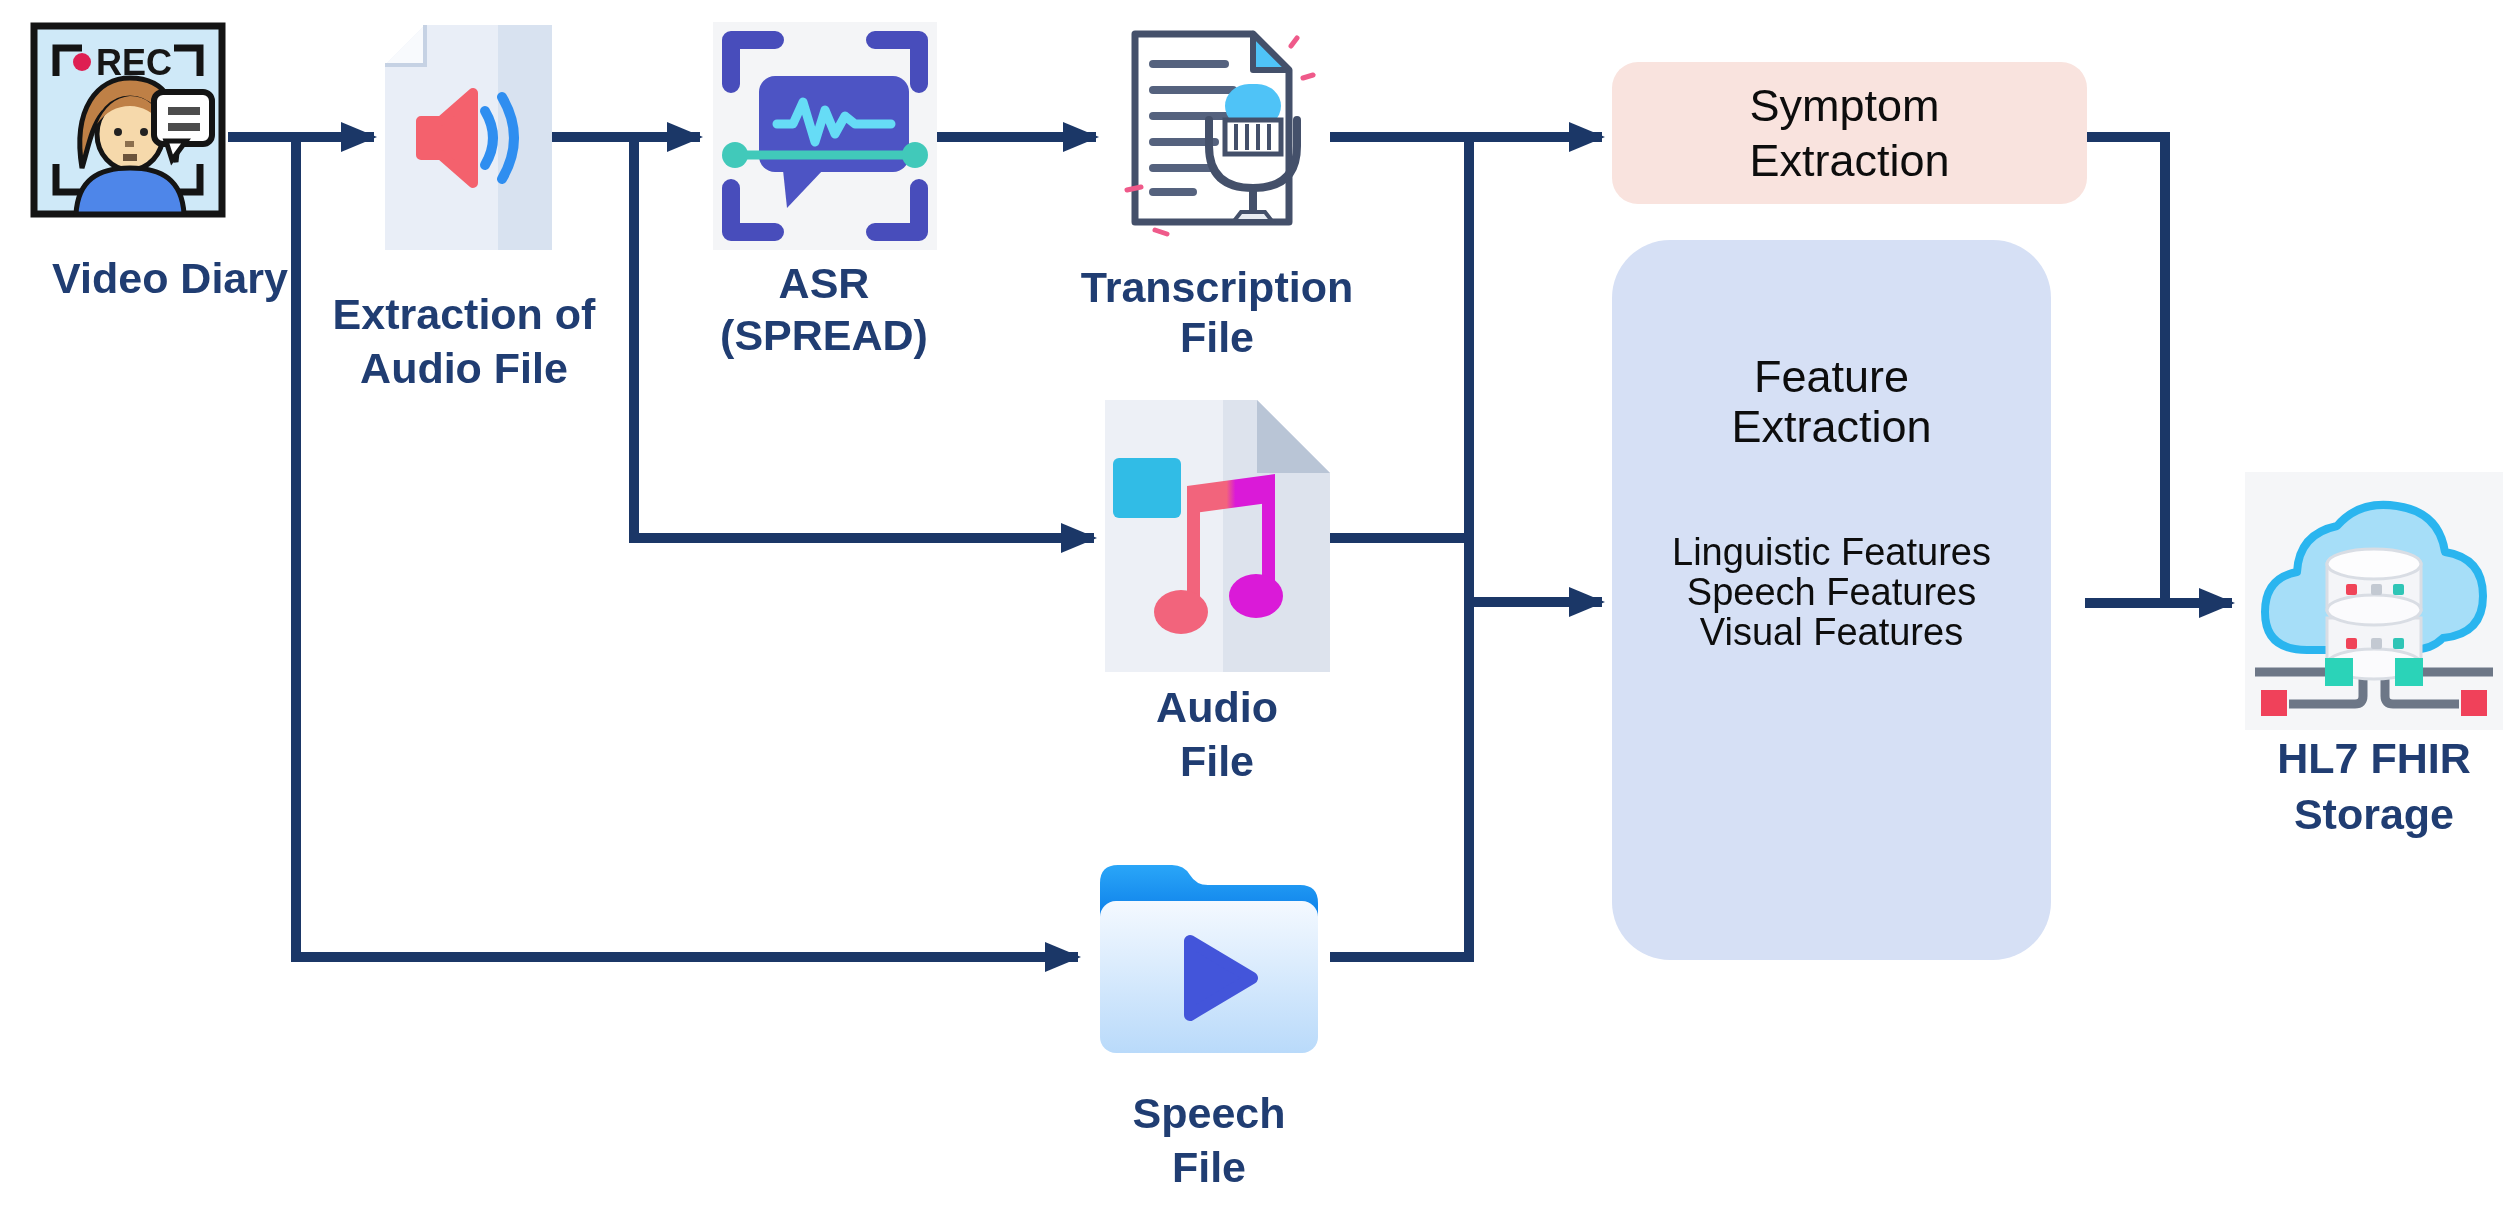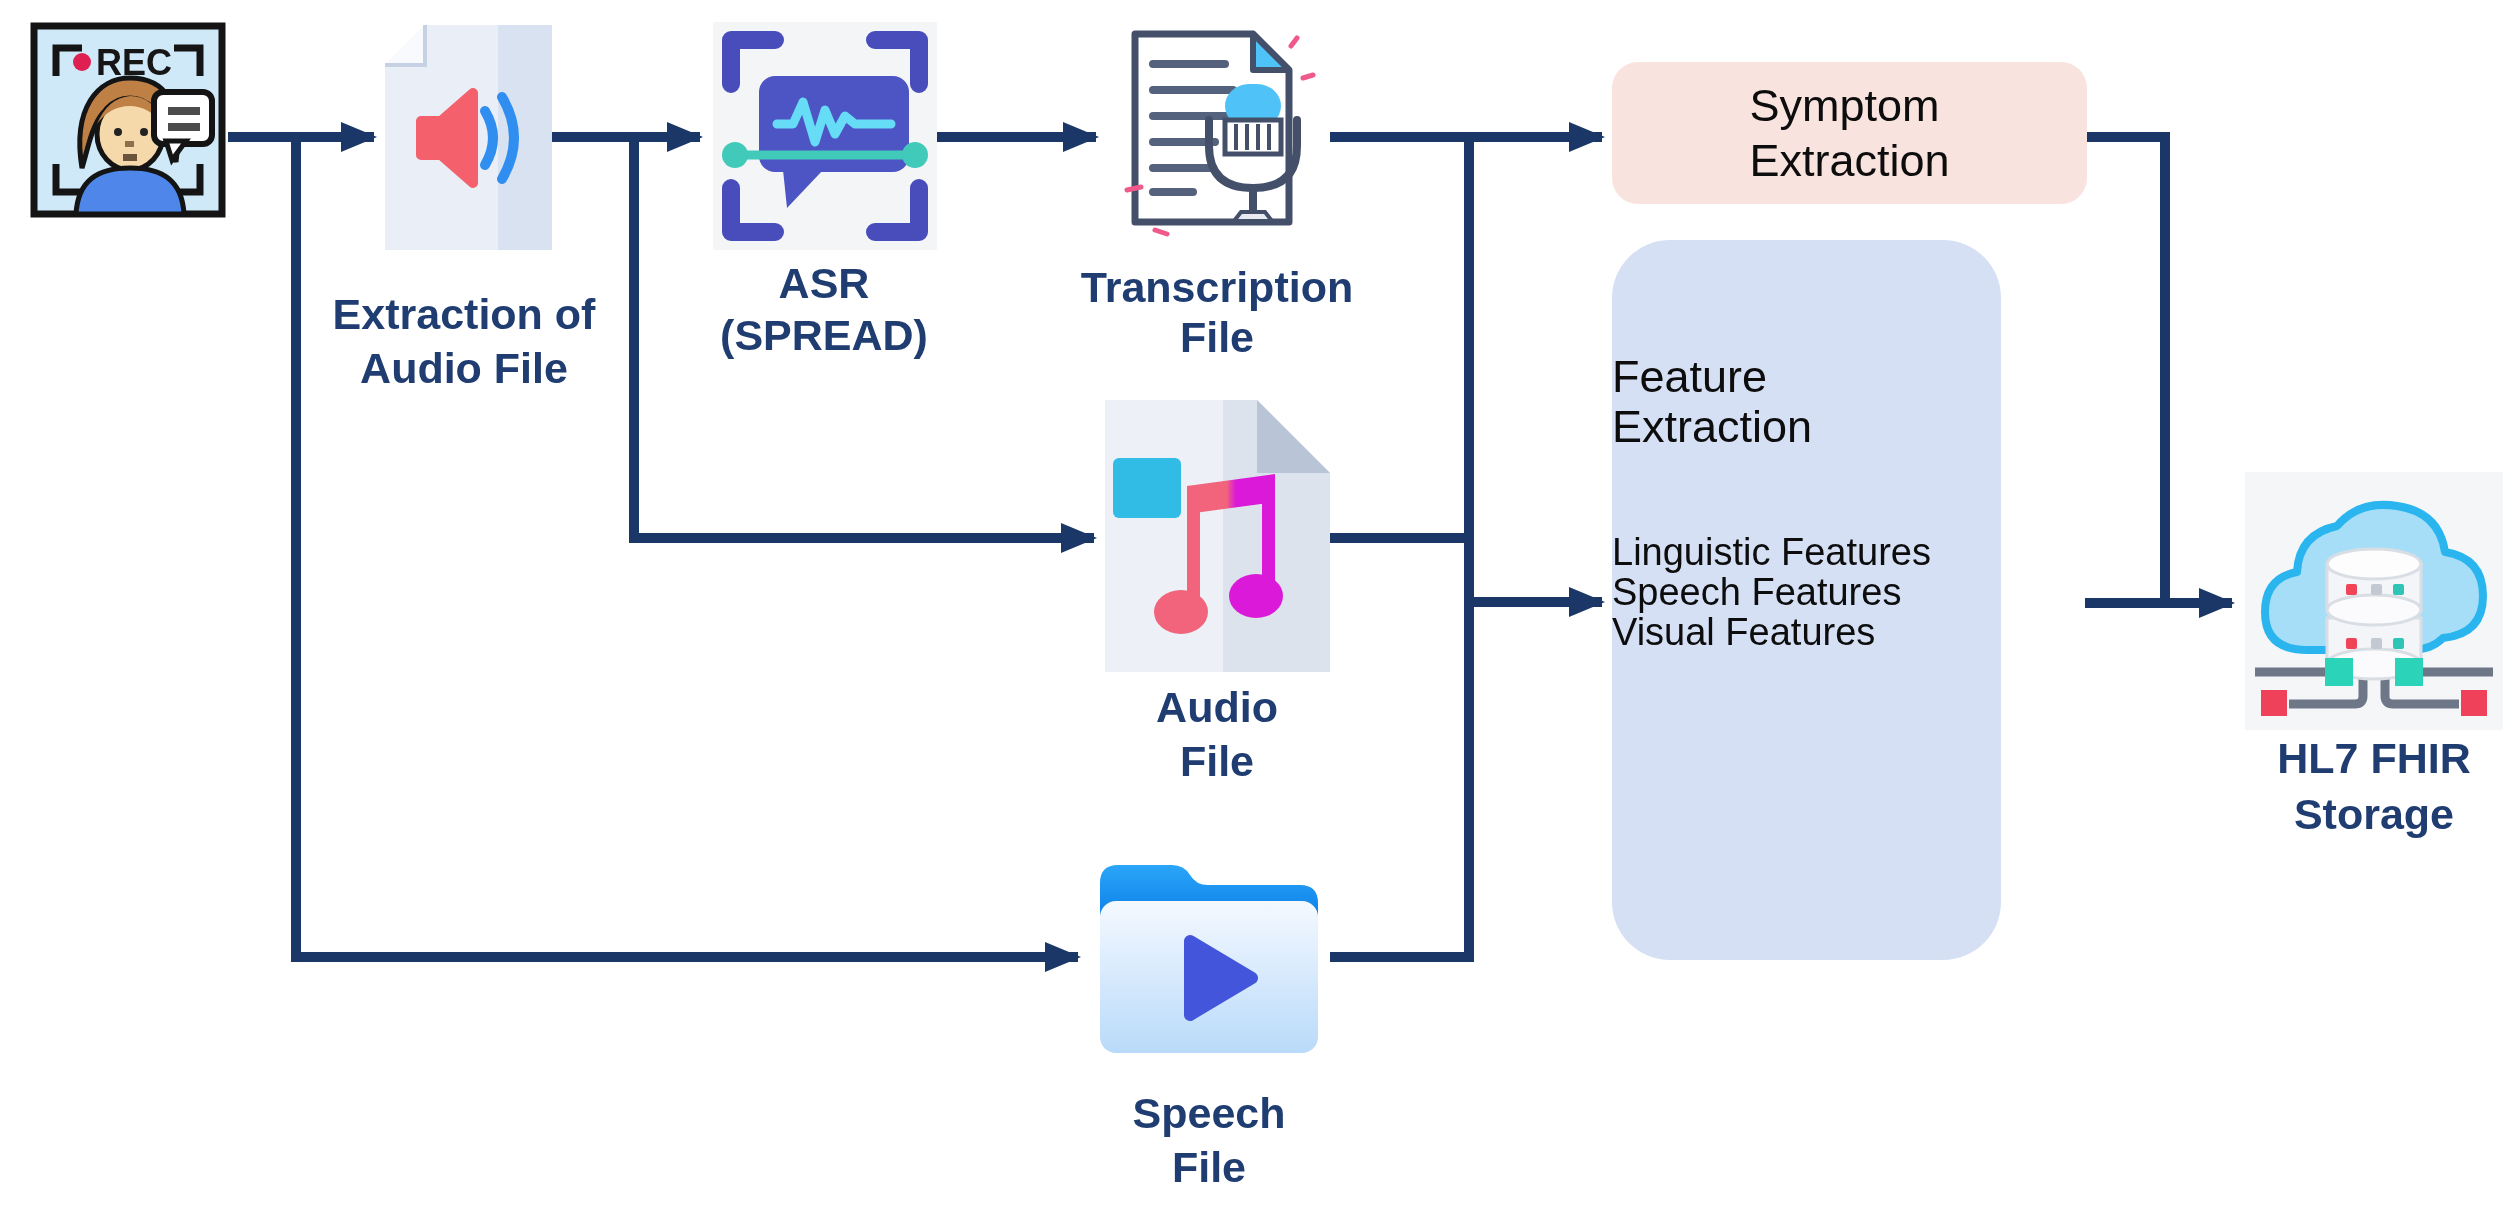--- a/index.html
+++ b/index.html
@@ -13,22 +13,22 @@
     position:absolute;text-align:center;font-weight:bold;font-size:43px;line-height:52px;
     color:#203d72;white-space:pre-line;letter-spacing:0px;
   }
   .box{position:absolute;}
   .symptom-box{
     left:1612px;top:62px;width:475px;height:142px;background:#f9e3de;border-radius:26px;
     display:flex;align-items:center;justify-content:center;
   }
   .symptom-text{font-size:45px;line-height:55px;color:#0d0d0d;text-align:left;white-space:pre-line;}
   .feature-box{
-    left:1612px;top:240px;width:389px;height:720px;background:#d6e0f5;border-radius:58px;
-    display:block;
+    left:1612px;top:240px;width:439px;height:720px;background:#d6e0f5;border-radius:58px;
+    display:block;text-align:center;
   }
   .feature-title{margin-top:112px;font-size:45px;line-height:50px;color:#0d0d0d;white-space:pre-line;}
   .feature-items{margin-top:80px;font-size:38px;line-height:40px;color:#0d0d0d;}
   .feature-items div{white-space:nowrap;}
 </style>
 </head>
 <body>
 
 <div class="canvas">
 
@@ -208,20 +208,21 @@
       <rect x="101" y="112" width="11" height="11" rx="2" fill="#f04458"></rect>
       <rect x="126" y="112" width="11" height="11" rx="2" fill="#c3c9d2"></rect>
       <rect x="148" y="112" width="11" height="11" rx="2" fill="#2fc5b6"></rect>
     </g>
     <rect x="80" y="186" width="28" height="28" fill="#2bd3b8"></rect>
     <rect x="150" y="186" width="28" height="28" fill="#2bd3b8"></rect>
     <rect x="16" y="218" width="26" height="26" fill="#f0415a"></rect>
     <rect x="216" y="218" width="26" height="26" fill="#f0415a"></rect>
   </svg>
 
+  <div class="node-label" style="left:20px;top:252px;width:300px">Video Diary</div>
   <div class="node-label" style="left:284px;top:287px;width:360px;line-height:54px">Extraction of
 Audio File</div>
   <div class="node-label" style="left:644px;top:257px;width:360px">ASR
 (SPREAD)</div>
   <div class="node-label" style="left:1027px;top:262px;width:380px;line-height:50px">Transcription
 File</div>
   <div class="node-label" style="left:1077px;top:680px;width:280px;line-height:54px">Audio
 File</div>
   <div class="node-label" style="left:1069px;top:1086px;width:280px;line-height:54px">Speech
 File</div>

